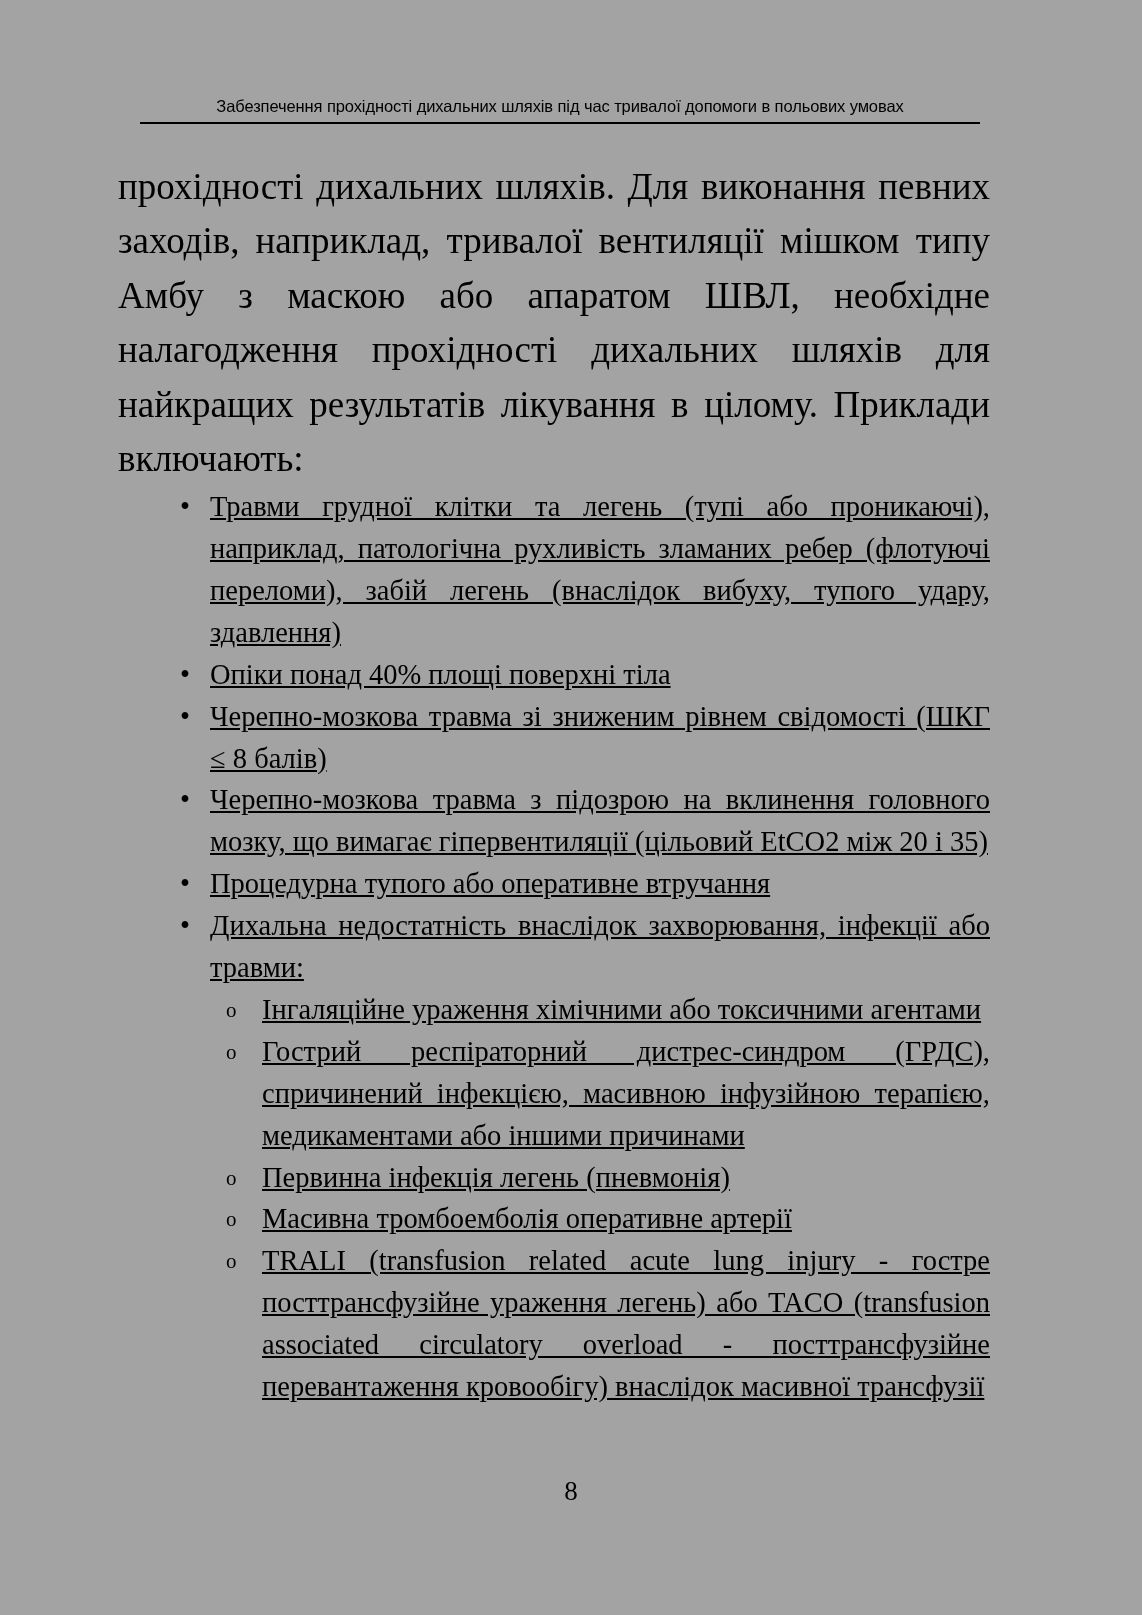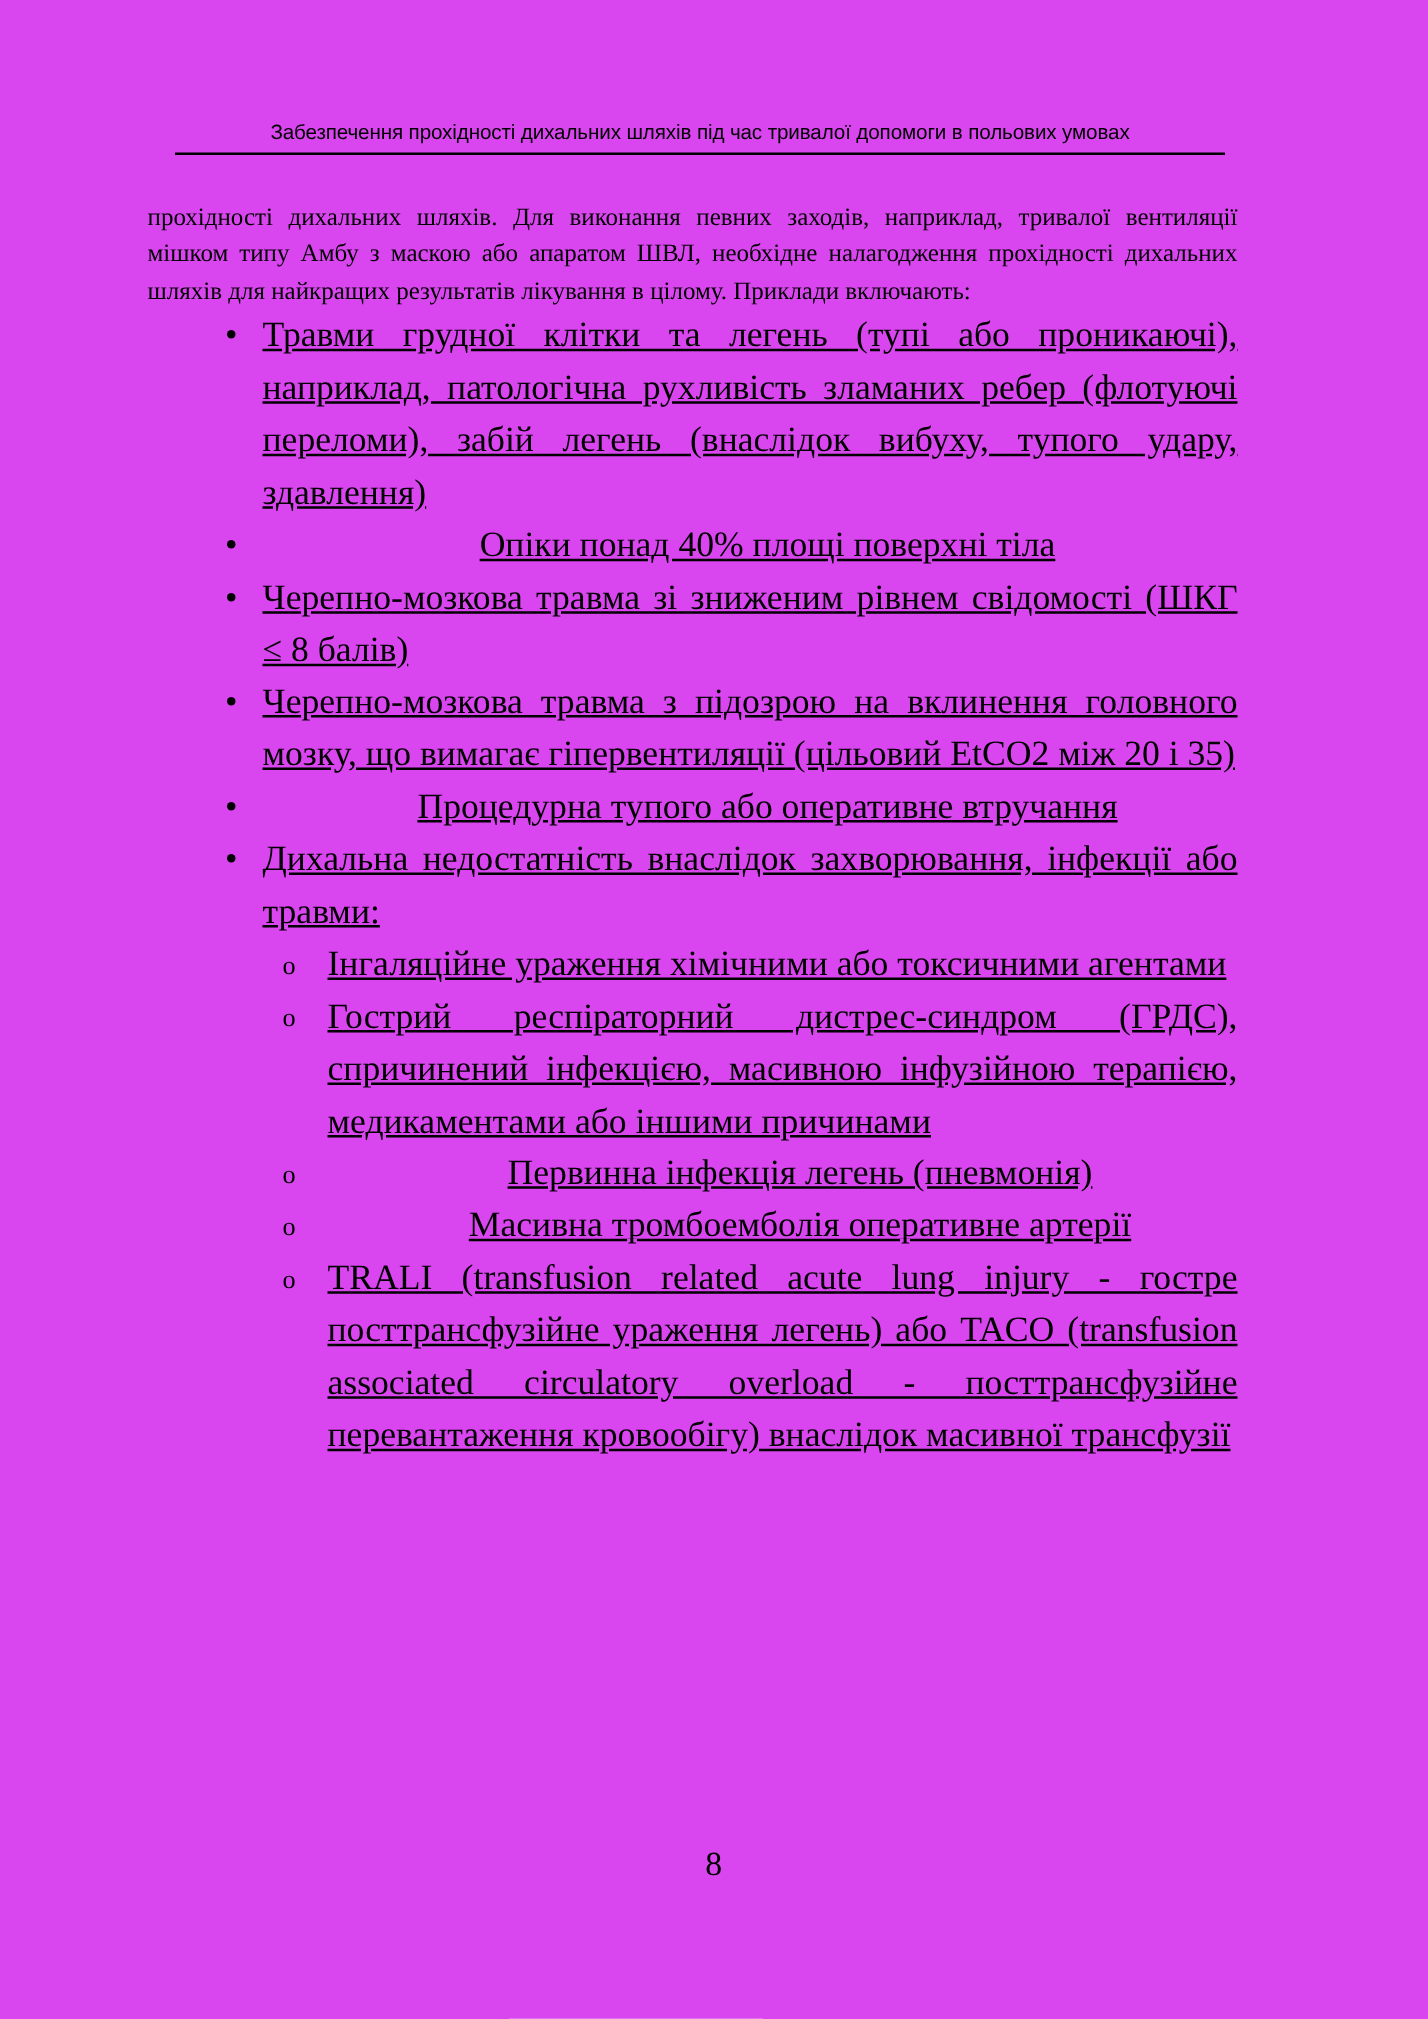--- a/index.html
+++ b/index.html
@@ -14,21 +14,21 @@
     color: #000000;
     position: relative;
     overflow: hidden;
   }
 
   .page {
     position: absolute;
     left: 0; top: 0;
     width: 1142px;
     height: 1615px;
-    background: #d946ef;
+    background: #a3a3a3;
   }
 
   
   .header-zone {
     position: absolute;
     left: 140px;
     top: 96px;
     width: 840px;
   }
   .header-text {
@@ -50,21 +50,21 @@
   
   .content {
     position: absolute;
     left: 118px;
     top: 160px;
     width: 872px;
   }
 
   p.body-para {
     margin: 0;
-    font-size: 20px;
+    font-size: 37px;
     line-height: 1.47;
     text-align: justify;
     text-justify: inter-word;
     hyphens: none;
   }
 
   ul.lvl1 {
     list-style: none;
     margin: 0;
     padding: 0;
@@ -103,22 +103,21 @@
   ul.lvl2 > li > .marker-circle {
     position: absolute;
     left: 16px;
     top: 1px;
     font-size: 21px;
     line-height: 1.95;
   }
 
   
   li.nojust, li.nojust > .txt {
-    text-align: center;
-    margin-left: 28px;
+    text-align: left;
   }
 
   
   .page-number {
     position: absolute;
     left: 0;
     top: 1478px;
     width: 1142px;
     text-align: center;
     font-size: 27px;

